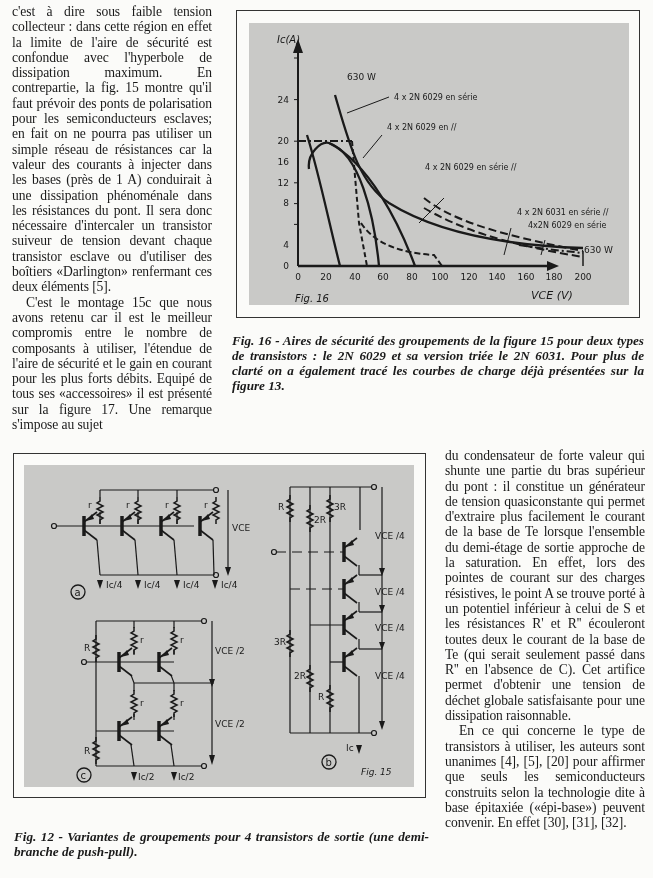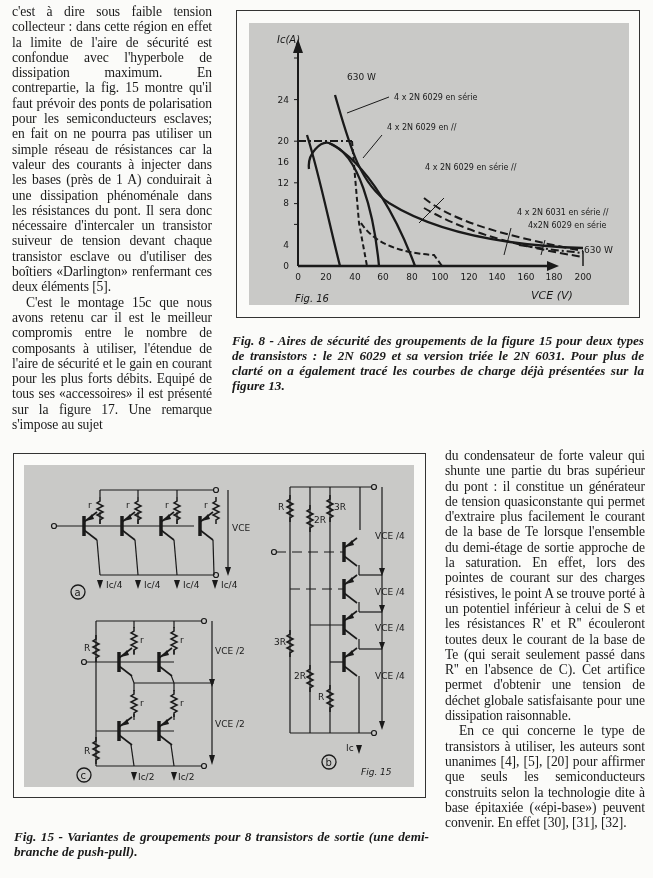--- a/index.html
+++ b/index.html
@@ -134,21 +134,21 @@
         <text x="138" y="107">4 x 2N 6029  en //</text>
         <text x="176" y="147">4 x 2N 6029  en série //</text>
         <text x="268" y="192">4 x 2N 6031  en série //</text>
         <text x="279" y="205">4x2N 6029  en série</text>
         <text x="335" y="230" font-size="9">630 W</text>
       </g>
     </svg>
   </div>
 </div>
 
-<div id="fig16-caption" class="caption">Fig. 8 - Aires de sécurité des groupements de la figure 15 pour deux types de transistors : le 2N 6029 et sa version triée le 2N 6031. Pour plus de clarté on a également tracé les courbes de charge déjà présentées sur la figure 13.</div>
+<div id="fig16-caption" class="caption">Fig. 16 - Aires de sécurité des groupements de la figure 15 pour deux types de transistors : le 2N 6029 et sa version triée le 2N 6031. Pour plus de clarté on a également tracé les courbes de charge déjà présentées sur la figure 13.</div>
 
 <div id="fig15-frame" class="fig-frame">
   <div id="fig15-inner" class="fig-inner">
     <svg width="390" height="322" viewBox="0 0 390 322">
       <defs>
         <g id="res-v">
           <path d="M0,0 L0,4 L-3,6 L3,9 L-3,12 L3,15 L-3,18 L3,21 L0,23 L0,27" stroke="#1a1a1a" stroke-width="1.5" fill="none"></path>
         </g>
         <g id="npn">
 
@@ -382,18 +382,18 @@
         <text x="322" y="286">Ic</text>
       </g>
       <circle cx="305" cy="297" r="7" fill="none" stroke="#1a1a1a" stroke-width="1.3"></circle>
       <text x="301.5" y="301" font-size="10">b</text>
 
       <text x="337" y="310" font-size="9" font-style="italic">Fig. 15</text>
     </svg>
   </div>
 </div>
 
-<div id="fig15-caption" class="caption">Fig. 15 - Variantes de groupements pour 8 transistors de sortie (une demi-branche de push-pull).</div>
+<div id="fig15-caption" class="caption">Fig. 12 - Variantes de groupements pour 4 transistors de sortie (une demi-branche de push-pull).</div>
 
 <div id="right-col" class="col-text">
   <p>du condensateur de forte valeur qui shunte une partie du bras supérieur du pont : il constitue un générateur de tension quasiconstante qui permet d'extraire plus facilement le courant de la base de Te lorsque l'ensemble du demi-étage de sortie approche de la saturation. En effet, lors des pointes de courant sur des charges résistives, le point A se trouve porté à un potentiel inférieur à celui de S et les résistances R' et R'' écouleront toutes deux le courant de la base de Te (qui serait seulement passé dans R'' en l'absence de C). Cet artifice permet d'obtenir une tension de déchet globale satisfaisante pour une dissipation raisonnable.</p>
   <p class="indent">En ce qui concerne le type de transistors à utiliser, les auteurs sont unanimes [4], [5], [20] pour affirmer que seuls les semiconducteurs construits selon la technologie dite à base épitaxiée («épi-base») peuvent convenir. En effet [30], [31], [32].</p>
 </div>
 
 </body></html>

